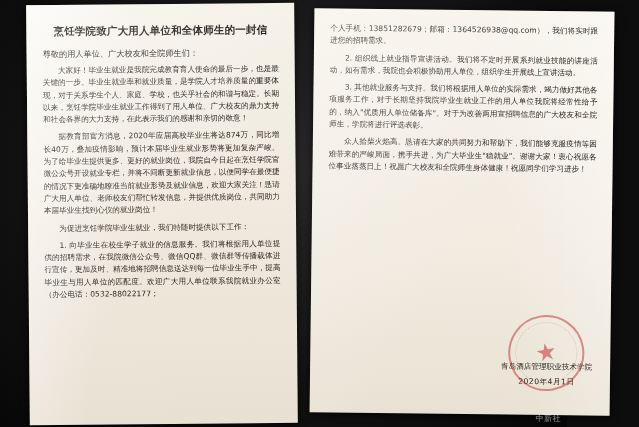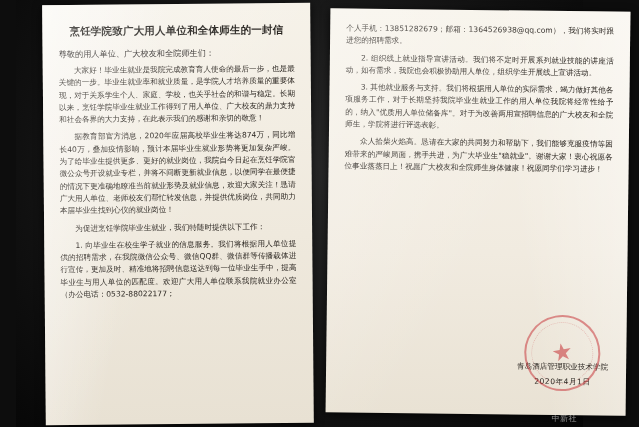--- a/index.html
+++ b/index.html
@@ -11,21 +11,20 @@
     height: 427px;
     background: #0d0d0d;
     font-family: "DejaVu Sans", "Liberation Sans", sans-serif;
     overflow: hidden;
   }
   .photo {
     position: relative;
     width: 567px;
     height: 427px;
     background: #141414;
-    margin-left: 16px;
   }
   
   .backdrop {
     position: absolute;
     inset: 0;
     background:
       radial-gradient(ellipse at 50% 40%, #2a2a2a 0%, #101010 70%, #070707 100%);
   }
   
   .page {

